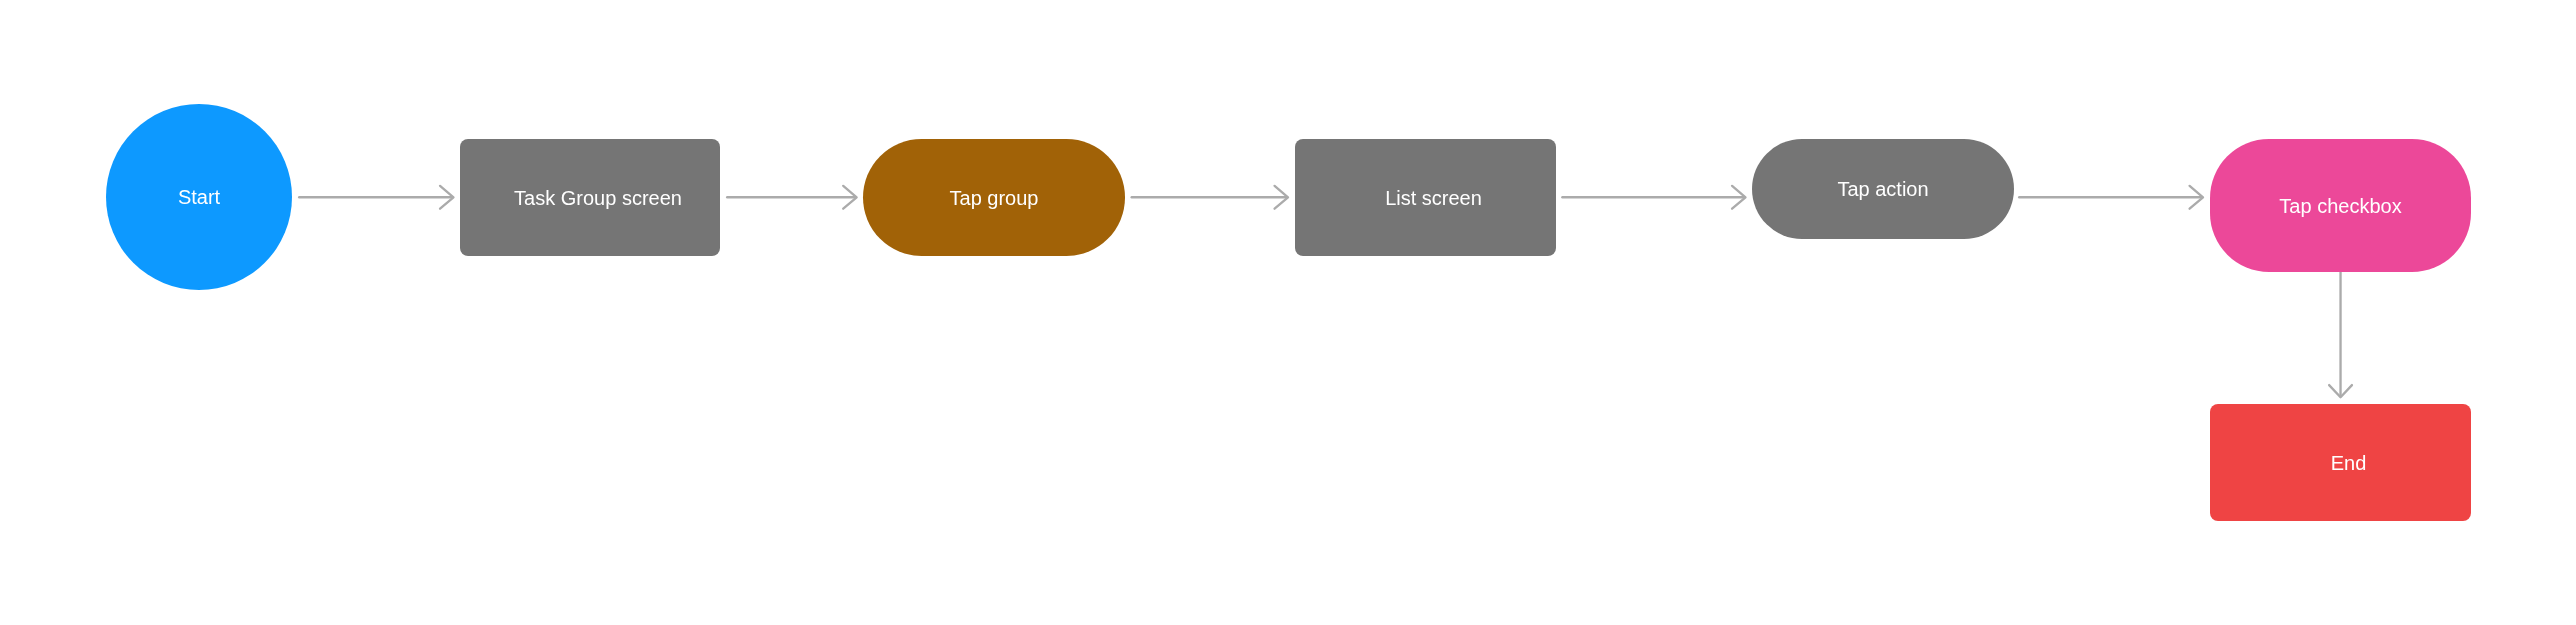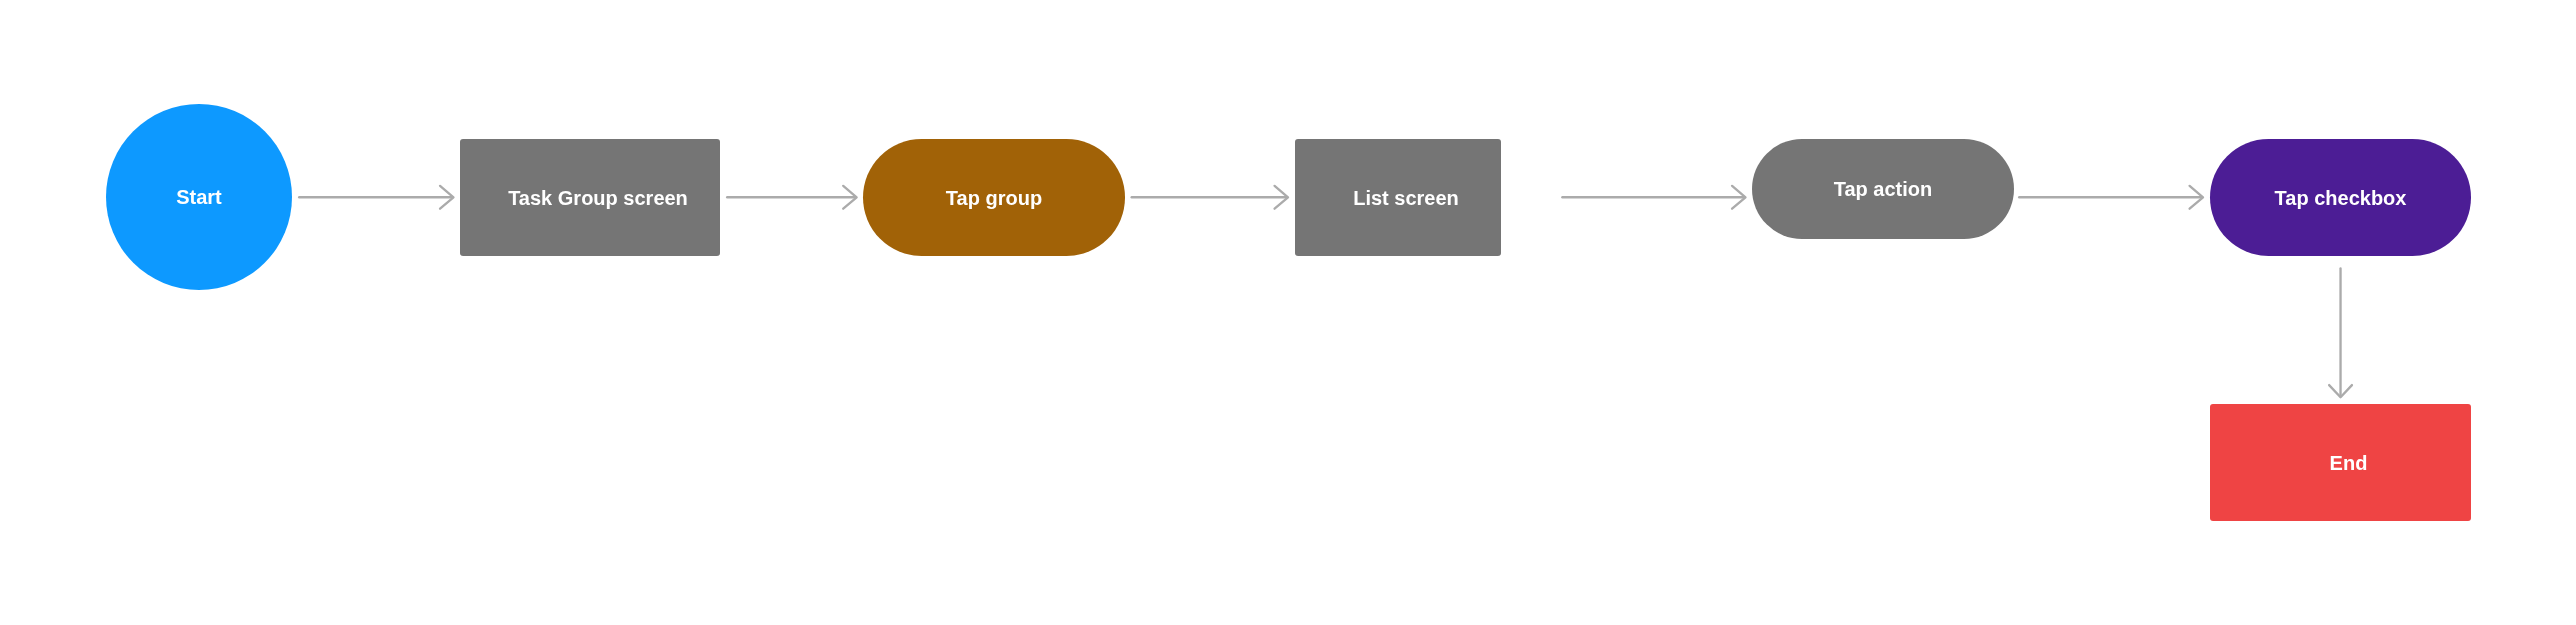--- a/index.html
+++ b/index.html
@@ -18,34 +18,33 @@
   .node {
     position: absolute;
     display: flex;
     align-items: center;
     justify-content: center;
     text-align: center;
     color: #ffffff;
     font-size: 20px;
     line-height: 1.2;
     box-sizing: border-box;
-    font-weight: bold;
   }
   .node .label { pointer-events: none; }
   
   .shape-circle    { border-radius: 50%; }
-  .shape-rect      { border-radius: 3px; padding-left: 16px; }
+  .shape-rect      { border-radius: 8px; padding-left: 16px; }
   .shape-pill      { border-radius: 59px; }
   
   #node-start             { left: 106px;  top: 104px; width: 186px; height: 186px; background: #0D99FF; }
   #node-task-group-screen { left: 460px;  top: 139px; width: 260px; height: 117px; background: #757575; }
   #node-tap-group         { left: 863px; top: 139px; width: 262px; height: 117px; background: #a16207; }
-  #node-list-screen       { left: 1295px; top: 139px; width: 206px; height: 117px; background: #757575; text-align: center; }
+  #node-list-screen       { left: 1295px; top: 139px; width: 261px; height: 117px; background: #757575; text-align: center; }
   #node-tap-action        { left: 1752px; top: 139px; width: 262px; height: 100px; background: #757575; }
-  #node-tap-checkbox      { left: 2210px; top: 139px; width: 261px; height: 117px; background: #4c1d95; }
+  #node-tap-checkbox      { left: 2210px; top: 139px; width: 261px; height: 133px; background: #ec4899; }
   #node-end               { left: 2210px; top: 404px; width: 261px; height: 117px; background: #ef4444; }
   .connector-layer {
     position: absolute;
     left: 0; top: 0;
     width: 2576px;
     height: 626px;
   }
   .connector-layer path, .connector-layer line {
     stroke: #ABABAB;
     stroke-width: 3.5;

